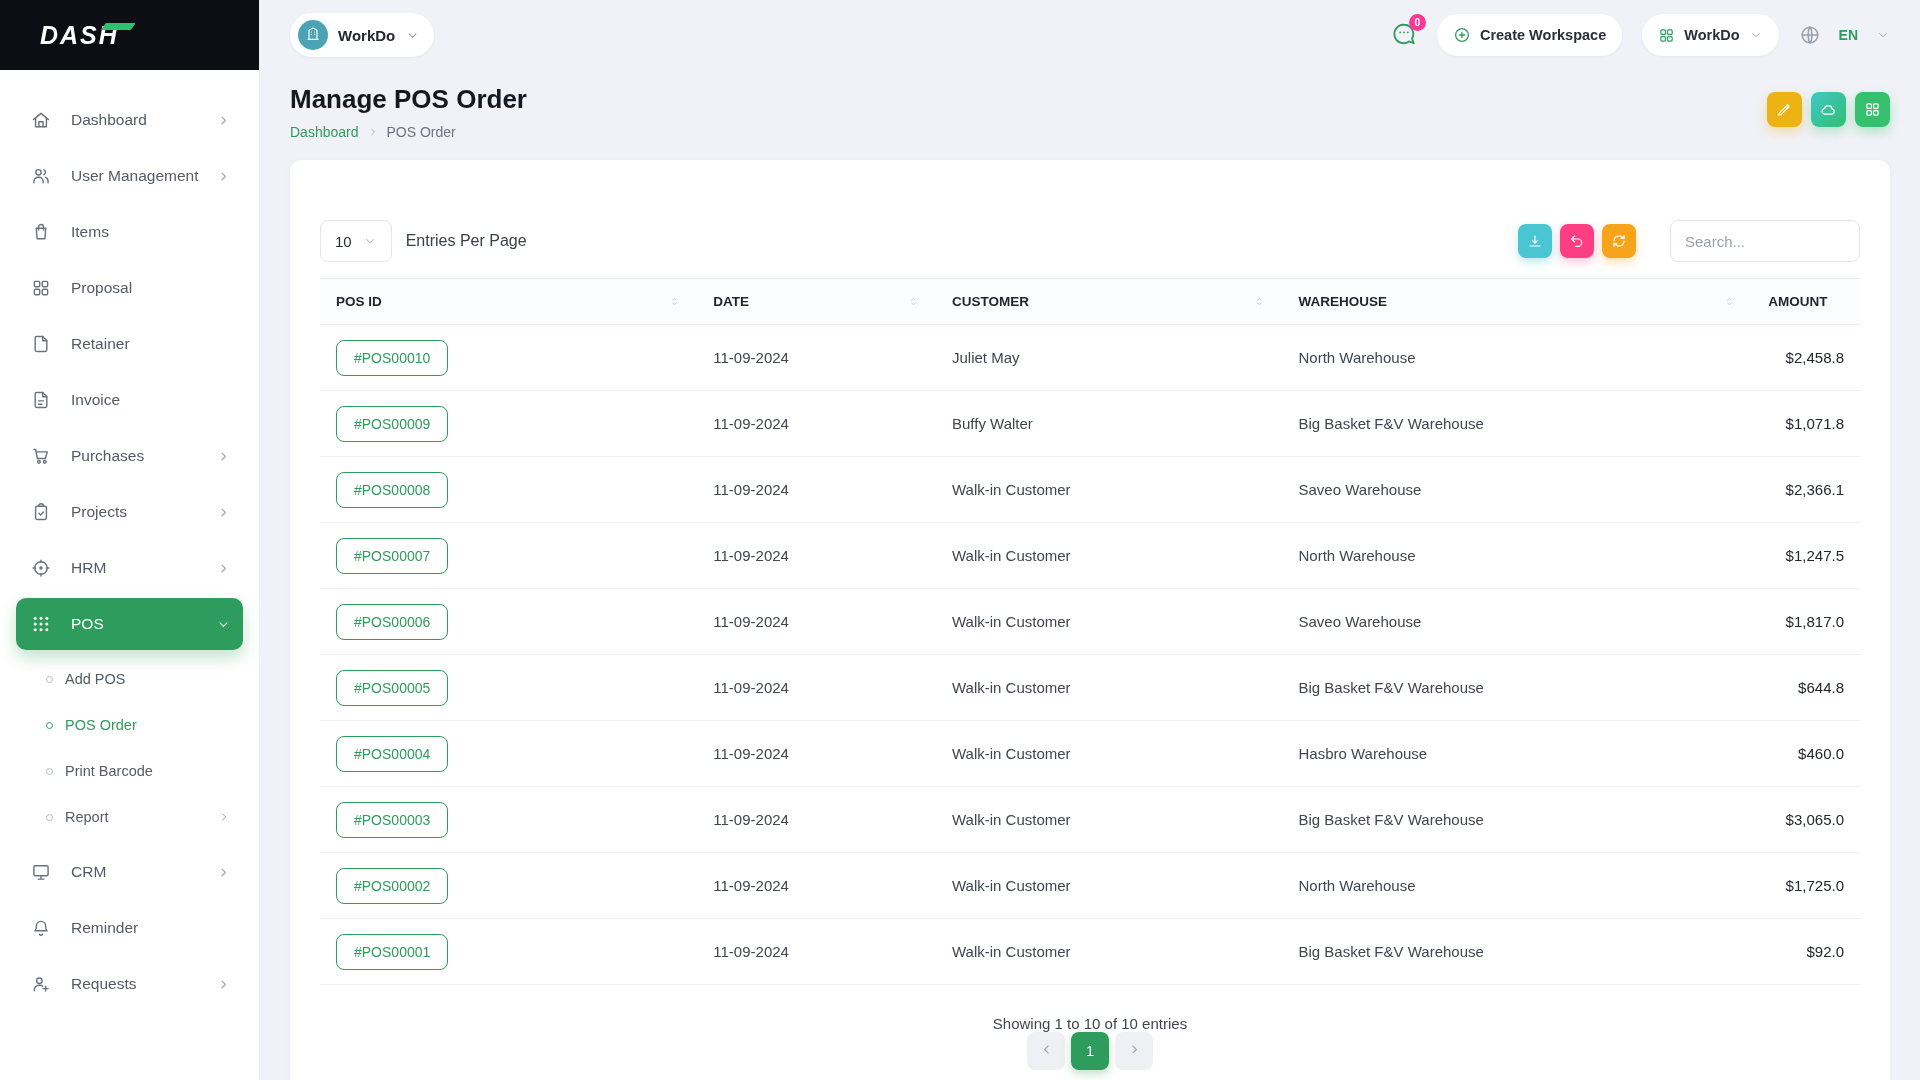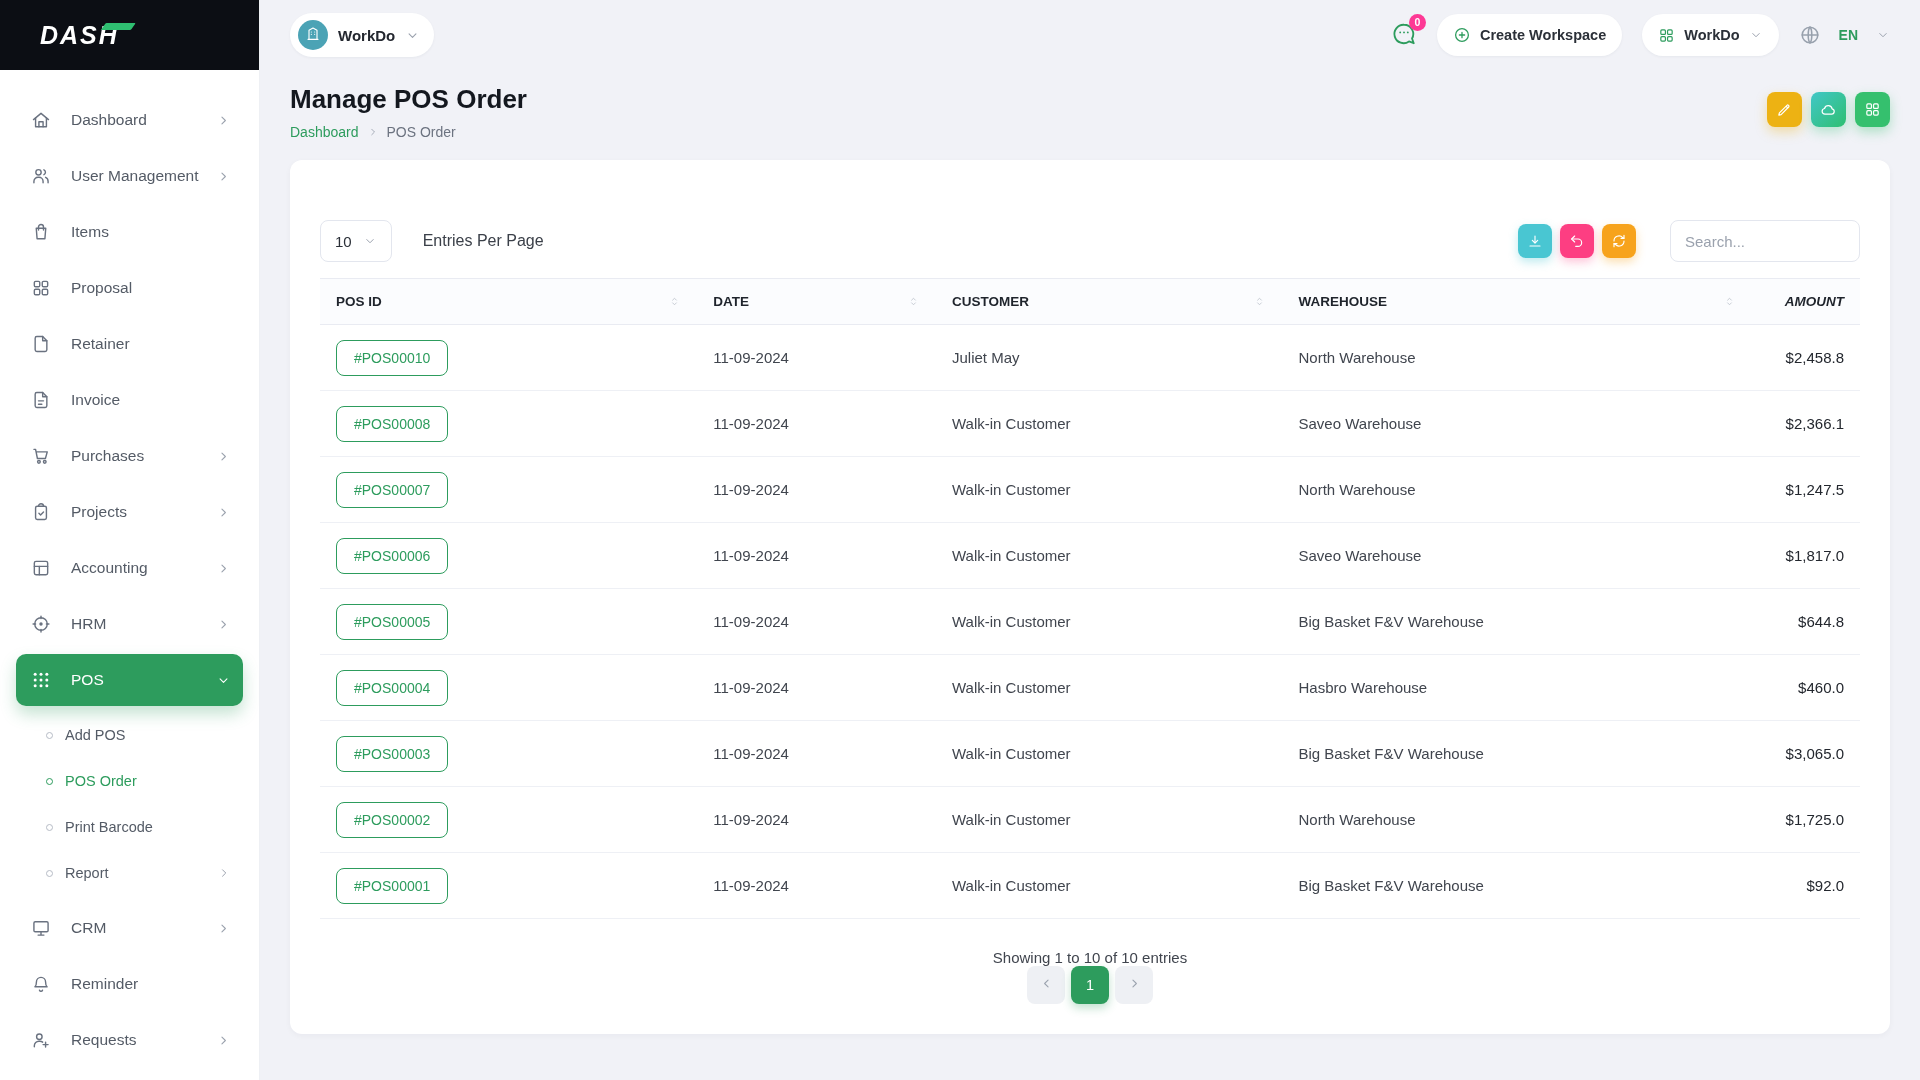--- a/index.html
+++ b/index.html
@@ -99,21 +99,21 @@
   .qa-amber { background: #edb213; box-shadow: 0 5px 12px rgba(237,178,19,.35); }
   .qa-gradient { background: linear-gradient(135deg, #41c7c7, #2fbf71); box-shadow: 0 5px 12px rgba(47,191,113,.3); }
   .qa-green { background: #35c06e; box-shadow: 0 5px 12px rgba(53,192,110,.35); }
 
   
   .card {
     background: #fff; border-radius: 12px; margin: 20px 30px 0; padding: 30px;
     box-shadow: 0 2px 6px rgba(20,30,60,.04);
   }
   .card-toolbar { display: flex; justify-content: space-between; align-items: center; margin-top: 30px; }
-  .entries { display: flex; align-items: center; gap: 31px; }
+  .entries { display: flex; align-items: center; gap: 14px; }
   .select {
     display: flex; align-items: center; gap: 11px; height: 42px; padding: 0 14px;
     border: 1px solid #e3e6ee; border-radius: 8px; font-size: 15px; color: #2b3038;
     cursor: pointer; background: #fff;
   }
   .entries-label { font-size: 16px; color: #3b4049; font-weight: 500; }
   .toolbar-right { display: flex; align-items: center; gap: 24px; }
   .tb-btn {
     width: 34px; height: 34px; border-radius: 8px; border: none; color: #fff;
     display: flex; align-items: center; justify-content: center; cursor: pointer;
@@ -128,21 +128,21 @@
   }
   .search::placeholder { color: #9aa1ad; }
 
   
   table { width: 100%; border-collapse: collapse; margin-top: 16px; table-layout: fixed; }
   thead th {
     height: 46px; background: #fbfcfe; border-top: 1px solid #e9ebf2; border-bottom: 1px solid #e9ebf2;
     font-size: 13.5px; font-weight: 700; color: #1f242c; padding: 0 16px; text-align: left;
   }
   .th-inner { display: flex; align-items: center; justify-content: space-between; }
-  th.right .th-inner { justify-content: flex-end; font-style: italic; }
+  th.right .th-inner { justify-content: flex-start; }
   .sort { color: #c2c7d0; display: flex; }
   tbody td { height: 66px; border-bottom: 1px solid #eef0f5; padding: 0 16px; font-size: 15px; color: #40454e; }
   td.amount { text-align: right; color: #23272e; }
   .pos-badge {
     display: inline-block; padding: 9px 17px; border: 1px solid #2d9c5d; border-radius: 8px;
     color: #2d9c5d; font-size: 14px; cursor: pointer; background: #fff;
   }
 
   
   .card-footer { display: flex; justify-content: space-between; align-items: center; margin-top: 30px; flex-direction: column; }
@@ -252,35 +252,20 @@
       </div>
       <div class="side-item">
         <span class="s-icon">
           <svg width="20" height="20" viewBox="0 0 24 24" fill="none" stroke="currentColor" stroke-width="1.7" stroke-linecap="round" stroke-linejoin="round">
             <rect x="5.5" y="5" width="13" height="16" rx="2"></rect>
             <path d="M9 5a3 3 0 0 1 6 0"></path>
             <path d="M9.5 13.5l2 2 3.5-3.5"></path>
           </svg>
         </span>
         <span class="s-label">Projects</span>
-        <span class="s-chev">
-          <svg width="15" height="15" viewBox="0 0 24 24" fill="none" stroke="currentColor" stroke-width="1.7" stroke-linecap="round" stroke-linejoin="round">
-            <path d="M9.5 6.5 15 12l-5.5 5.5"></path>
-          </svg>
-        </span>
-      </div>
-      <div class="side-item">
-        <span class="s-icon">
-          <svg width="20" height="20" viewBox="0 0 24 24" fill="none" stroke="currentColor" stroke-width="1.7" stroke-linecap="round" stroke-linejoin="round">
-            <rect x="4" y="4" width="16" height="16" rx="2"></rect>
-            <path d="M4 10h16"></path>
-            <path d="M10 10v10"></path>
-          </svg>
-        </span>
-        <span class="s-label">Accounting</span>
         <span class="s-chev">
           <svg width="15" height="15" viewBox="0 0 24 24" fill="none" stroke="currentColor" stroke-width="1.7" stroke-linecap="round" stroke-linejoin="round">
             <path d="M9.5 6.5 15 12l-5.5 5.5"></path>
           </svg>
         </span>
       </div>
       <div class="side-item">
         <span class="s-icon">
           <svg width="20" height="20" viewBox="0 0 24 24" fill="none" stroke="currentColor" stroke-width="1.7" stroke-linecap="round" stroke-linejoin="round">
             <circle cx="12" cy="12" r="7.5"></circle>
@@ -601,20 +586,27 @@
         </thead>
       <tbody id="tbody">
           <tr>
             <td><a class="pos-badge">#POS00010</a></td>
             <td>11-09-2024</td>
             <td>Juliet May</td>
             <td>North Warehouse</td>
             <td class="amount">$2,458.8</td>
           </tr>
           <tr>
+            <td><a class="pos-badge">#POS00009</a></td>
+            <td>11-09-2024</td>
+            <td>Buffy Walter</td>
+            <td>Big Basket F&amp;V Warehouse</td>
+            <td class="amount">$1,071.8</td>
+          </tr>
+          <tr>
             <td><a class="pos-badge">#POS00008</a></td>
             <td>11-09-2024</td>
             <td>Walk-in Customer</td>
             <td>Saveo Warehouse</td>
             <td class="amount">$2,366.1</td>
           </tr>
           <tr>
             <td><a class="pos-badge">#POS00007</a></td>
             <td>11-09-2024</td>
             <td>Walk-in Customer</td>

